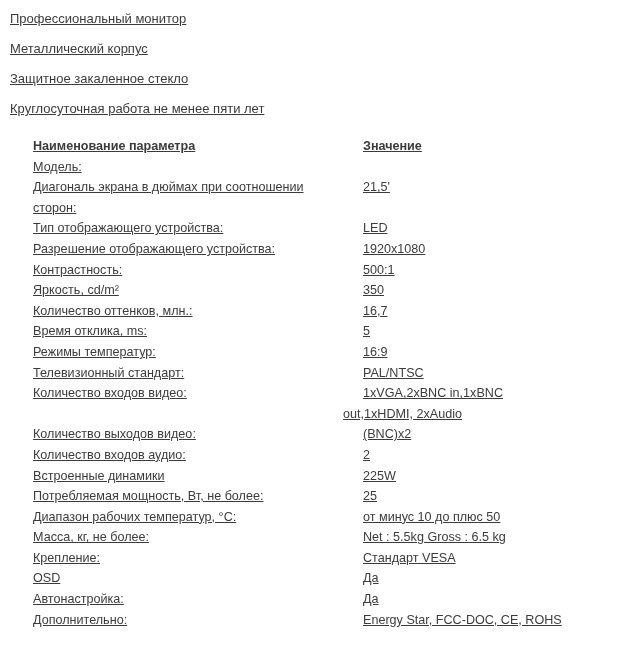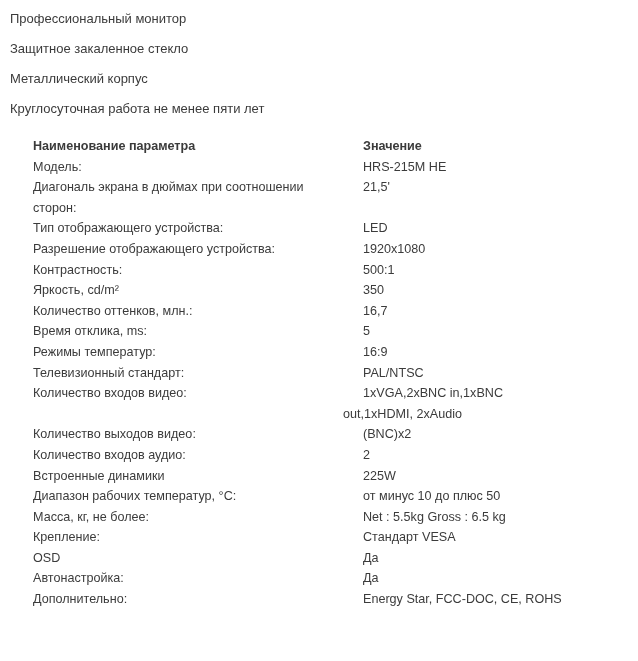--- a/index.html
+++ b/index.html
@@ -11,20 +11,21 @@
     height: 661px;
     background: #ffffff;
     font-family: "Liberation Sans", sans-serif;
     color: #3b3b3b;
     overflow: hidden;
   }
   .page {
     width: 516px;
     height: 661px;
     box-sizing: border-box;
+    text-decoration: underline;
   }
   
   .intro {
     padding: 12px 0 0 10px;
   }
   .intro p {
     margin: 0 0 17px 0;
     font-size: 13px;
     line-height: 13px;
     white-space: nowrap;
@@ -56,34 +57,33 @@
     font-weight: 700;
   }
 </style>
 </head>
 <body style="color: rgb(59, 59, 59); background: rgb(255, 255, 255);">
 
 <div class="page">
 
   <div class="intro" id="intro">
       <p>Профессиональный монитор</p>
+      <p>Металлический корпус</p>
       <p>Защитное закаленное стекло</p>
-      <p>Металлический корпус</p>
       <p>Круглосуточная работа не менее пяти лет</p>
     </div>
 
   <div class="spec-table">
     <div class="row header-row">
       <div class="label">Наименование параметра</div>
       <div class="value">Значение</div>
     </div>
     <div id="rows">
         <div class="row">
           <div class="label">Модель:</div>
-          <div class="value">HRS-215M HE</div>
         </div>
         <div class="row">
           <div class="label">Диагональ экрана в дюймах при соотношении сторон:</div>
           <div class="value">21,5'</div>
         </div>
         <div class="row">
           <div class="label">Тип отображающего устройства:</div>
           <div class="value">LED</div>
         </div>
         <div class="row">
@@ -124,20 +124,24 @@
         </div>
         <div class="row">
           <div class="label">Количество входов аудио:</div>
           <div class="value">2</div>
         </div>
         <div class="row">
           <div class="label">Встроенные динамики</div>
           <div class="value">225W</div>
         </div>
         <div class="row">
+          <div class="label">Потребляемая мощность, Вт, не более:</div>
+          <div class="value">25</div>
+        </div>
+        <div class="row">
           <div class="label">Диапазон рабочих температур, °C:</div>
           <div class="value">от минус 10 до плюс 50</div>
         </div>
         <div class="row">
           <div class="label">Масса, кг, не более:</div>
           <div class="value">Net : 5.5kg Gross : 6.5 kg</div>
         </div>
         <div class="row">
           <div class="label">Крепление:</div>
           <div class="value">Стандарт VESA</div>

